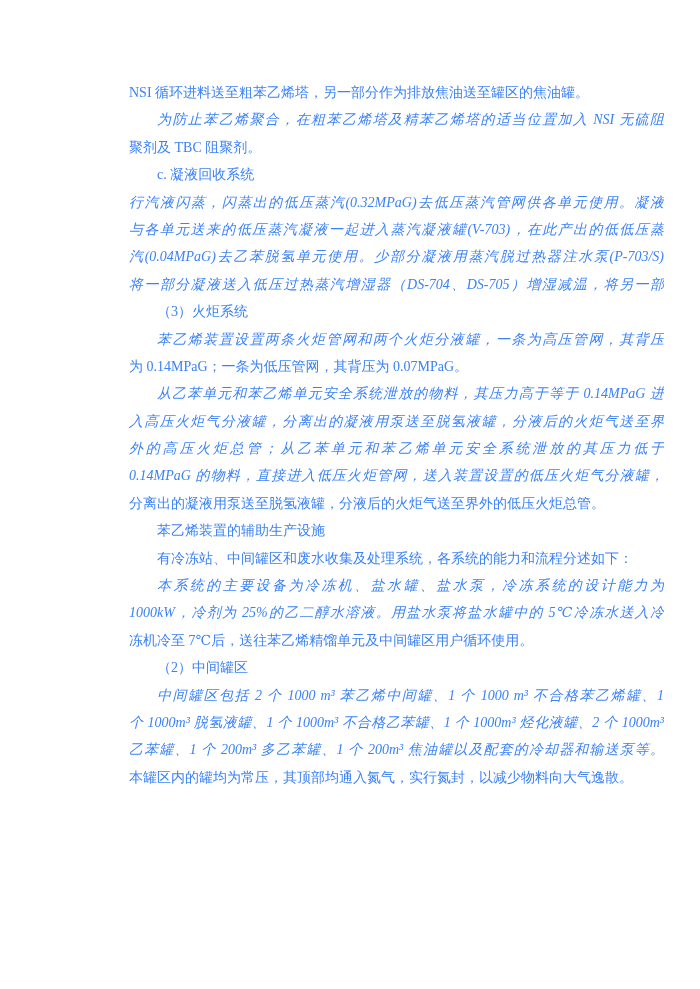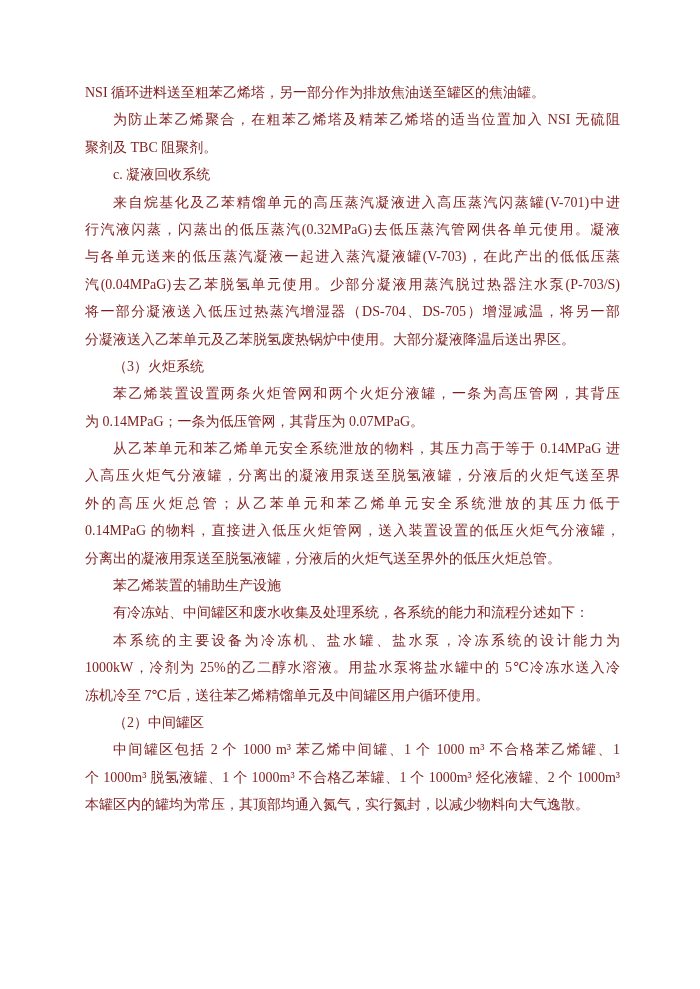--- a/index.html
+++ b/index.html
@@ -32,52 +32,52 @@
   .ln {
     height: 27.4px;
     line-height: 27.4px;
     text-align: justify;
     overflow: hidden;
     white-space: normal;
   }
   
   .ln.jst {
     text-align-last: justify;
+    font-style: italic;
   }
   
   .ln.ind {
     text-indent: 2em;
   }
 </style>
 </head>
 <body>
 
 <div class="page" style="background: rgb(255, 255, 255);">
-  <div class="doc" style="color: #7f1d1d;">
+  <div class="doc" style="color: #3b82f6; margin-left: 44px;">
     <div class="ln">NSI 循环进料送至粗苯乙烯塔，另一部分作为排放焦油送至罐区的焦油罐。</div>
     <div class="ln ind jst">为防止苯乙烯聚合，在粗苯乙烯塔及精苯乙烯塔的适当位置加入 NSI 无硫阻</div>
     <div class="ln">聚剂及 TBC 阻聚剂。</div>
     <div class="ln ind">c. 凝液回收系统</div>
-    <div class="ln ind jst">来自烷基化及乙苯精馏单元的高压蒸汽凝液进入高压蒸汽闪蒸罐(V-701)中进</div>
     <div class="ln jst">行汽液闪蒸，闪蒸出的低压蒸汽(0.32MPaG)去低压蒸汽管网供各单元使用。凝液</div>
     <div class="ln jst">与各单元送来的低压蒸汽凝液一起进入蒸汽凝液罐(V-703)，在此产出的低低压蒸</div>
     <div class="ln jst">汽(0.04MPaG)去乙苯脱氢单元使用。少部分凝液用蒸汽脱过热器注水泵(P-703/S)</div>
     <div class="ln jst">将一部分凝液送入低压过热蒸汽增湿器（DS-704、DS-705）增湿减温，将另一部</div>
-    <div class="ln">分凝液送入乙苯单元及乙苯脱氢废热锅炉中使用。大部分凝液降温后送出界区。</div>
     <div class="ln ind">（3）火炬系统</div>
     <div class="ln ind jst">苯乙烯装置设置两条火炬管网和两个火炬分液罐，一条为高压管网，其背压</div>
     <div class="ln">为 0.14MPaG；一条为低压管网，其背压为 0.07MPaG。</div>
     <div class="ln ind jst">从乙苯单元和苯乙烯单元安全系统泄放的物料，其压力高于等于 0.14MPaG 进</div>
     <div class="ln jst">入高压火炬气分液罐，分离出的凝液用泵送至脱氢液罐，分液后的火炬气送至界</div>
     <div class="ln jst">外的高压火炬总管；从乙苯单元和苯乙烯单元安全系统泄放的其压力低于</div>
     <div class="ln jst">0.14MPaG 的物料，直接进入低压火炬管网，送入装置设置的低压火炬气分液罐，</div>
     <div class="ln">分离出的凝液用泵送至脱氢液罐，分液后的火炬气送至界外的低压火炬总管。</div>
     <div class="ln ind">苯乙烯装置的辅助生产设施</div>
     <div class="ln ind">有冷冻站、中间罐区和废水收集及处理系统，各系统的能力和流程分述如下：</div>
     <div class="ln ind jst">本系统的主要设备为冷冻机、盐水罐、盐水泵，冷冻系统的设计能力为</div>
     <div class="ln jst">1000kW，冷剂为 25%的乙二醇水溶液。用盐水泵将盐水罐中的 5℃冷冻水送入冷</div>
     <div class="ln">冻机冷至 7℃后，送往苯乙烯精馏单元及中间罐区用户循环使用。</div>
     <div class="ln ind">（2）中间罐区</div>
     <div class="ln ind jst">中间罐区包括 2 个 1000 m³ 苯乙烯中间罐、1 个 1000 m³ 不合格苯乙烯罐、1</div>
     <div class="ln jst">个 1000m³ 脱氢液罐、1 个 1000m³ 不合格乙苯罐、1 个 1000m³ 烃化液罐、2 个 1000m³</div>
+    <div class="ln jst">乙苯罐、1 个 200m³ 多乙苯罐、1 个 200m³ 焦油罐以及配套的冷却器和输送泵等。</div>
     <div class="ln">本罐区内的罐均为常压，其顶部均通入氮气，实行氮封，以减少物料向大气逸散。</div>
   </div>
 </div>
 
 </body></html>

